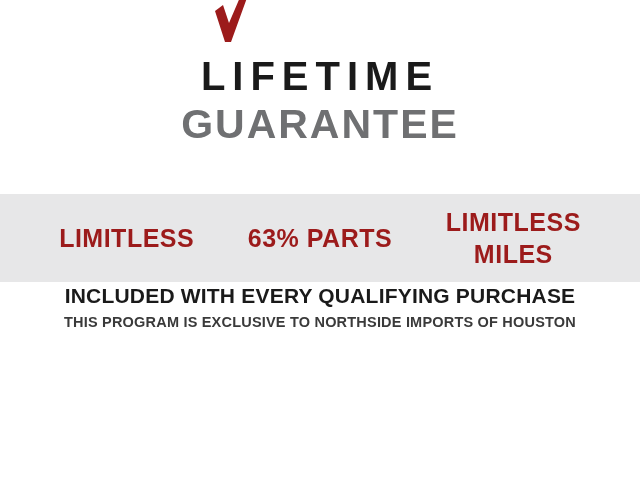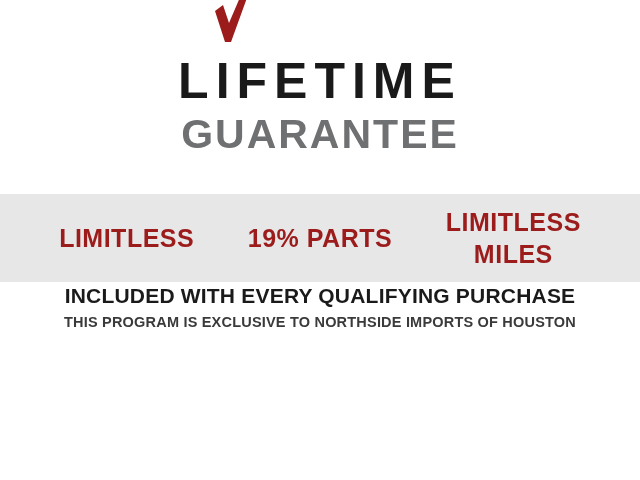--- a/index.html
+++ b/index.html
@@ -26,21 +26,21 @@
   
   .logo-block {
     padding-top: 56px;
     text-align: center;
   }
   .logo-line1 {
     position: relative;
     display: inline-block;
     font-family: "Liberation Sans", sans-serif;
     font-weight: bold;
-    font-size: 50px;
+    font-size: 40px;
     letter-spacing: 7px;
     color: #1a1a1a;
     line-height: 1;
   }
   .checkmark {
     position: absolute;
     left: 213px;
     top: -19px;
     width: 40px;
     height: 62px;
@@ -127,21 +127,21 @@
       <polygon points="2,30 10,24 16,42 34,0 39,3 18,61 12,61" fill="#9c1b1b"></polygon>
     </svg>
     <div class="logo-line2">GUARANTEE</div>
   </div>
 
   <div class="band">
     <div class="band-col">
       <span>LIMITLESS</span>
     </div>
     <div class="band-col">
-      <span>19% PARTS</span>
+      <span>63% PARTS</span>
     </div>
     <div class="band-col">
       <span>LIMITLESS</span>
       <span class="l2">MILES</span>
     </div>
   </div>
 
   <div class="body-block">
     <p class="headline">INCLUDED WITH EVERY QUALIFYING PURCHASE</p>
     <p class="subline">THIS PROGRAM IS EXCLUSIVE TO NORTHSIDE IMPORTS OF HOUSTON</p>

